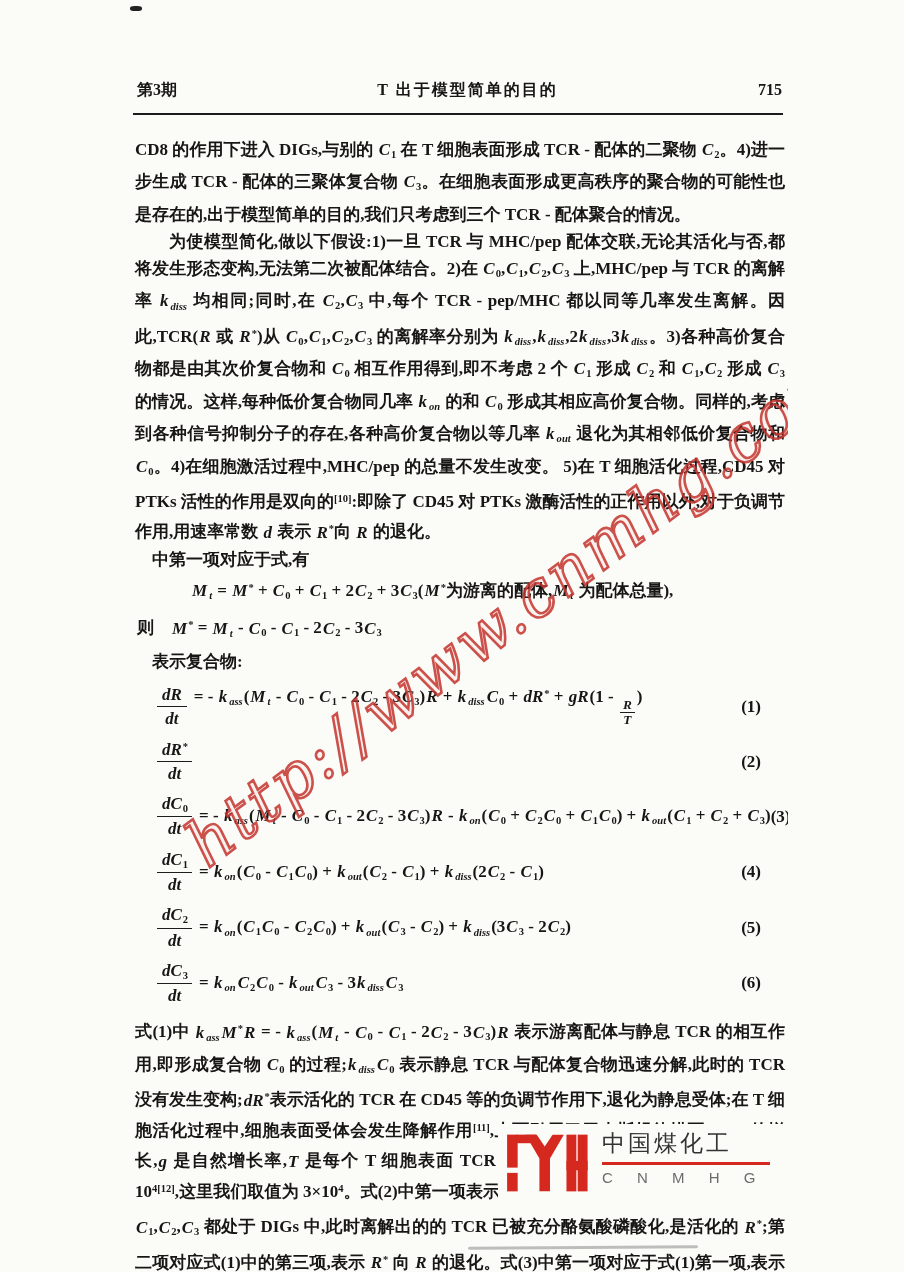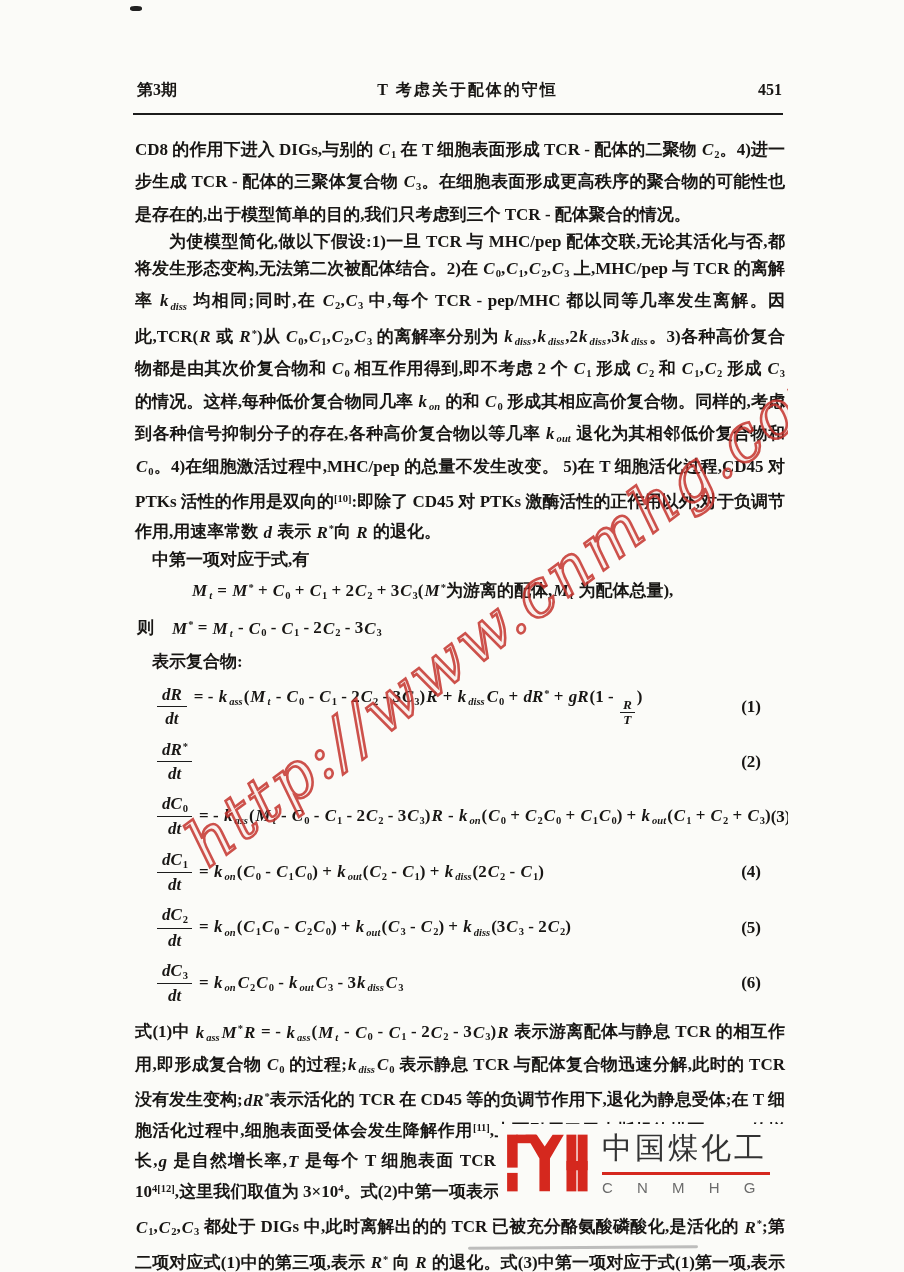--- a/index.html
+++ b/index.html
@@ -35,40 +35,40 @@
   .watermark{position:absolute;left:172px;top:822px;transform:rotate(-37deg);transform-origin:0 0;
              font-size:64px;font-style:italic;letter-spacing:3px;white-space:nowrap;z-index:5;
              font-family:"DejaVu Serif",serif;color:rgba(197,52,46,.55);opacity:.85;}
   @supports ((-webkit-text-stroke:1px red)){
     .watermark{color:rgba(197,52,46,.06);-webkit-text-stroke:2.6px var(--wm,#c5342e);}
   }
   
   .logo{position:absolute;left:498px;top:1124px;width:292px;height:92px;background:#fbfbf8;
         z-index:6;display:flex;align-items:flex-start;gap:12px;padding:4px 0 0 8px;box-sizing:border-box;}
   .logo svg{width:84px;height:62px;fill:var(--logored,#d5281e);flex:none;margin-top:4px;}
-  .logo-cn{font-size:30px;color:#333;letter-spacing:3px;font-family:Liberation Sans, sans-serif;}
+  .logo-cn{font-size:23px;color:#333;letter-spacing:3px;font-family:Liberation Sans, sans-serif;}
   .logo-underline{height:3px;background:var(--logored,#d5281e);margin:3px 0 4px;width:168px;}
   .logo-en{font-size:15px;color:#6c6c6c;letter-spacing:10px;font-family:"Liberation Sans","DejaVu Sans",sans-serif;}
   
   .speck{position:absolute;background:#222;border-radius:40%;}
   .streak{position:absolute;left:468px;top:1246px;width:230px;height:3px;background:#8a8a8a;
           opacity:.55;border-radius:2px;transform:rotate(-0.4deg);}
 </style>
 </head>
 <body>
 
 <div class="page">
 
   <div class="speck" style="left:130px;top:6px;width:12px;height:5px;"></div>
   <div class="speck" style="left:872px;top:343px;width:4px;height:4px;opacity:.5;"></div>
 
   <div class="pagehead">
     <span>第3期</span>
-    <span class="ptitle">T 考虑关于配体的守恒</span>
-    <span>451</span>
+    <span class="ptitle">T 出于模型简单的目的</span>
+    <span>715</span>
   </div>
   <div class="rule"></div>
 
   <main class="flow" id="flow">
       <p class="para">CD8 的作用下进入 DIGs,与别的 <i class="mv">C</i><sub>1</sub> 在 T 细胞表面形成 TCR - 配体的二聚物 <i class="mv">C</i><sub>2</sub>。4)进一步生成 TCR - 配体的三聚体复合物 <i class="mv">C</i><sub>3</sub>。在细胞表面形成更高秩序的聚合物的可能性也是存在的,出于模型简单的目的,我们只考虑到三个 TCR - 配体聚合的情况。</p>
       <p class="para ind2">为使模型简化,做以下假设:1)一旦 TCR 与 MHC/pep 配体交联,无论其活化与否,都将发生形态变构,无法第二次被配体结合。2)在 <i class="mv">C</i><sub>0</sub>,<i class="mv">C</i><sub>1</sub>,<i class="mv">C</i><sub>2</sub>,<i class="mv">C</i><sub>3</sub> 上,MHC/pep 与 TCR 的离解率 <i class="mv">k</i><sub><i class="mv">diss</i></sub> 均相同;同时,在 <i class="mv">C</i><sub>2</sub>,<i class="mv">C</i><sub>3</sub> 中,每个 TCR - pep/MHC 都以同等几率发生离解。因此,TCR(<i class="mv">R</i> 或 <i class="mv">R</i><sup>*</sup>)从 <i class="mv">C</i><sub>0</sub>,<i class="mv">C</i><sub>1</sub>,<i class="mv">C</i><sub>2</sub>,<i class="mv">C</i><sub>3</sub> 的离解率分别为 <i class="mv">k</i><sub><i class="mv">diss</i></sub>,<i class="mv">k</i><sub><i class="mv">diss</i></sub>,2<i class="mv">k</i><sub><i class="mv">diss</i></sub>,3<i class="mv">k</i><sub><i class="mv">diss</i></sub>。3)各种高价复合物都是由其次价复合物和 <i class="mv">C</i><sub>0</sub> 相互作用得到,即不考虑 2 个 <i class="mv">C</i><sub>1</sub> 形成 <i class="mv">C</i><sub>2</sub> 和 <i class="mv">C</i><sub>1</sub>,<i class="mv">C</i><sub>2</sub> 形成 <i class="mv">C</i><sub>3</sub> 的情况。这样,每种低价复合物同几率 <i class="mv">k</i><sub><i class="mv">on</i></sub> 的和 <i class="mv">C</i><sub>0</sub> 形成其相应高价复合物。同样的,考虑到各种信号抑制分子的存在,各种高价复合物以等几率 <i class="mv">k</i><sub><i class="mv">out</i></sub> 退化为其相邻低价复合物和 <i class="mv">C</i><sub>0</sub>。4)在细胞激活过程中,MHC/pep 的总量不发生改变。 5)在 T 细胞活化过程,CD45 对 PTKs 活性的作用是双向的<sup>[10]</sup>:即除了 CD45 对 PTKs 激酶活性的正作用以外,对于负调节作用,用速率常数 <i class="mv">d</i> 表示 <i class="mv">R</i><sup>*</sup>向 <i class="mv">R</i> 的退化。</p>
       <p class="para ind1">中第一项对应于式,有</p>
       <p class="para mline"><i class="mv">M</i><sub><i class="mv">t</i></sub> = <i class="mv">M</i><sup>*</sup> + <i class="mv">C</i><sub>0</sub> + <i class="mv">C</i><sub>1</sub> + 2<i class="mv">C</i><sub>2</sub> + 3<i class="mv">C</i><sub>3</sub>(<i class="mv">M</i><sup>*</sup>为游离的配体,<i class="mv">M</i><sub><i class="mv">t</i></sub> 为配体总量),</p>
       <p class="para mline mout">则　<i class="mv">M</i><sup>*</sup> = <i class="mv">M</i><sub><i class="mv">t</i></sub> - <i class="mv">C</i><sub>0</sub> - <i class="mv">C</i><sub>1</sub> - 2<i class="mv">C</i><sub>2</sub> - 3<i class="mv">C</i><sub>3</sub></p>
       <p class="para ind1">表示复合物:</p>

